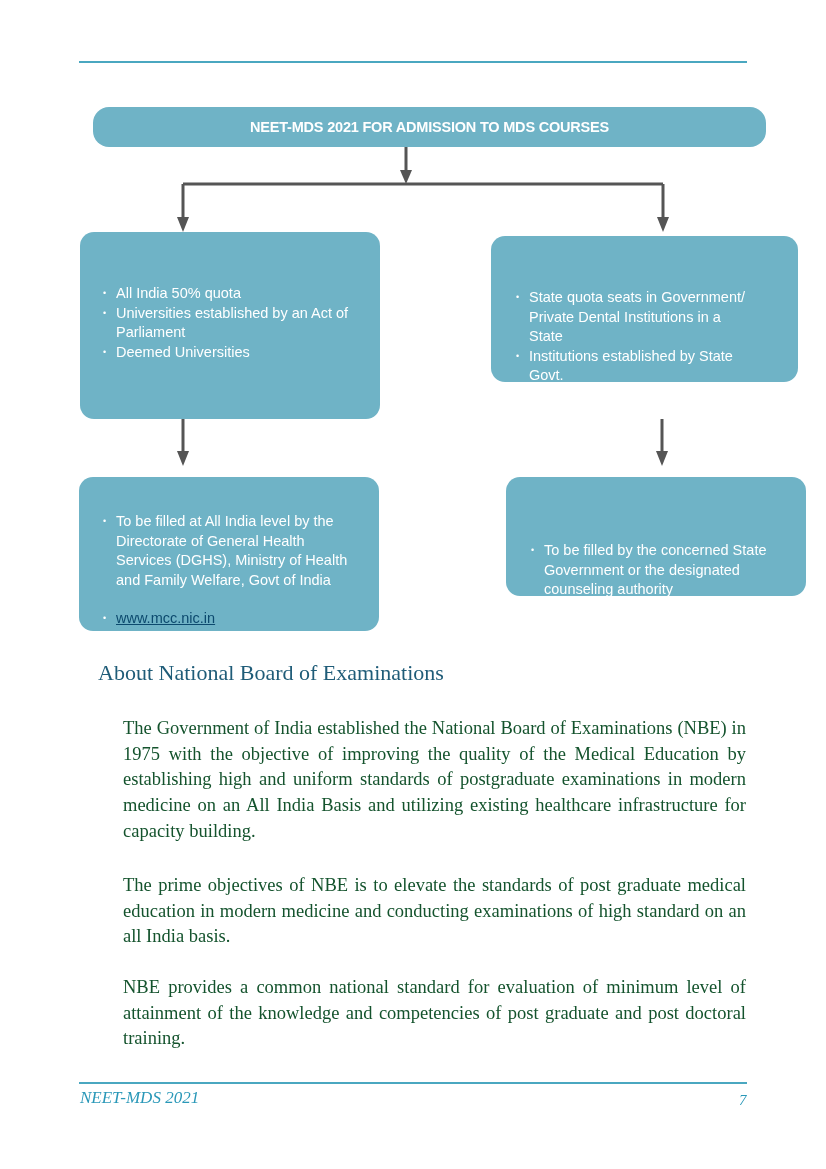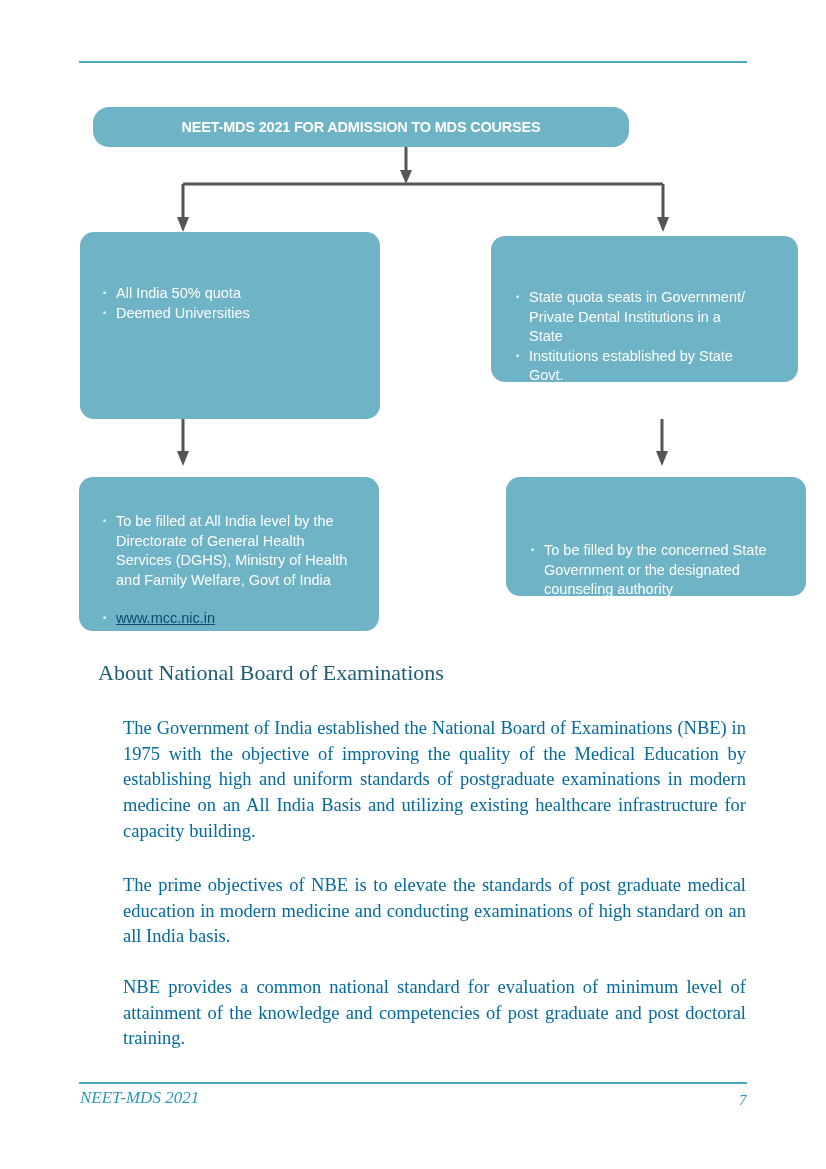--- a/index.html
+++ b/index.html
@@ -1,31 +1,31 @@
 <!DOCTYPE html>
 <html><head>
 <meta charset="utf-8">
 <style>
   html, body { margin: 0; padding: 0; background: #ffffff; }
   body { width: 826px; height: 1169px; position: relative; overflow: hidden; font-family: "Liberation Sans", sans-serif; }
   .rule { position: absolute; left: 79px; width: 668px; height: 2px; background: #4aa7c0; }
   .box { position: absolute; background: #6fb3c6; color: #ffffff; border-radius: 14px; box-sizing: border-box; }
-  .top-box { left: 93px; top: 107px; width: 536px; height: 40px; border-radius: 16px; display: flex; align-items: center; justify-content: center; font-family: "Liberation Sans", sans-serif; font-weight: bold; font-size: 14.5px; letter-spacing: -0.2px; }
+  .top-box { left: 93px; top: 107px; width: 673px; height: 40px; border-radius: 16px; display: flex; align-items: center; justify-content: center; font-family: "Liberation Sans", sans-serif; font-weight: bold; font-size: 14.5px; letter-spacing: -0.2px; }
   ul.blist { list-style: none; margin: 16px; padding: 0; font-size: 14.5px; line-height: 19.5px; }
   ul.blist li { position: relative; padding-left: 20px; }
   ul.blist li::before { content: "•"; position: absolute; left: 7px; top: 0; font-size: 9px; }
   .b1 { left: 80px; top: 232px; width: 300px; height: 187px; padding: 36px 8px 0 0; }
   .b2 { left: 491px; top: 236px; width: 307px; height: 146px; padding: 36px 24px 0 2px; }
   .b3 { left: 79px; top: 477px; width: 300px; height: 154px; padding: 19px 8px 0 1px; }
   .b4 { left: 506px; top: 477px; width: 300px; height: 119px; padding: 48px 8px 0 2px; }
   .b3 li.gap { margin-top: 19px; }
   a.link { color: #0c4a6e; text-decoration: underline; }
   svg.arrows { position: absolute; left: 0; top: 0; }
   h2.section { position: absolute; left: 98px; top: 660px; margin: 0; font-family: "Liberation Serif", serif; font-weight: normal; font-size: 22px; color: #1f5c78; }
-  .para { position: absolute; left: 123px; width: 623px; margin: 0; font-family: "Liberation Serif", serif; font-size: 18.5px; line-height: 25.7px; color: #0369a1; text-align: justify; }
+  .para { position: absolute; left: 123px; width: 623px; margin: 0; font-family: "Liberation Serif", serif; font-size: 18.5px; line-height: 25.7px; color: #14532d; text-align: justify; }
   .p1 { top: 716px; }
   .p2 { top: 873px; }
   .p3 { top: 975px; }
   .footer-left { position: absolute; left: 80px; top: 1088px; font-family: "Liberation Serif", serif; font-style: italic; font-size: 17px; color: #2a98b8; }
   .footer-right { position: absolute; left: 739px; top: 1092px; font-family: "Liberation Serif", serif; font-style: italic; font-size: 15px; color: #2a98b8; }
 </style>
 </head>
 <body>
 
 <div class="rule" style="top:61px;"></div>
@@ -48,20 +48,21 @@
   </g>
 </svg>
 
 <div class="box top-box">
   <span>NEET-MDS 2021 FOR ADMISSION TO MDS COURSES</span>
 </div>
 
 <div class="box b1">
   <ul class="blist">
     <li>All India 50% quota</li>
+    <li>Universities established by an Act of Parliament</li>
     <li>Deemed Universities</li>
   </ul>
 </div>
 
 <div class="box b2">
   <ul class="blist">
     <li>State quota seats in Government/ Private Dental Institutions in a State</li>
     <li>Institutions established by State Govt.</li>
     <li>Universities established by an Act of State/ Union Territory Legislature</li>
   </ul>

